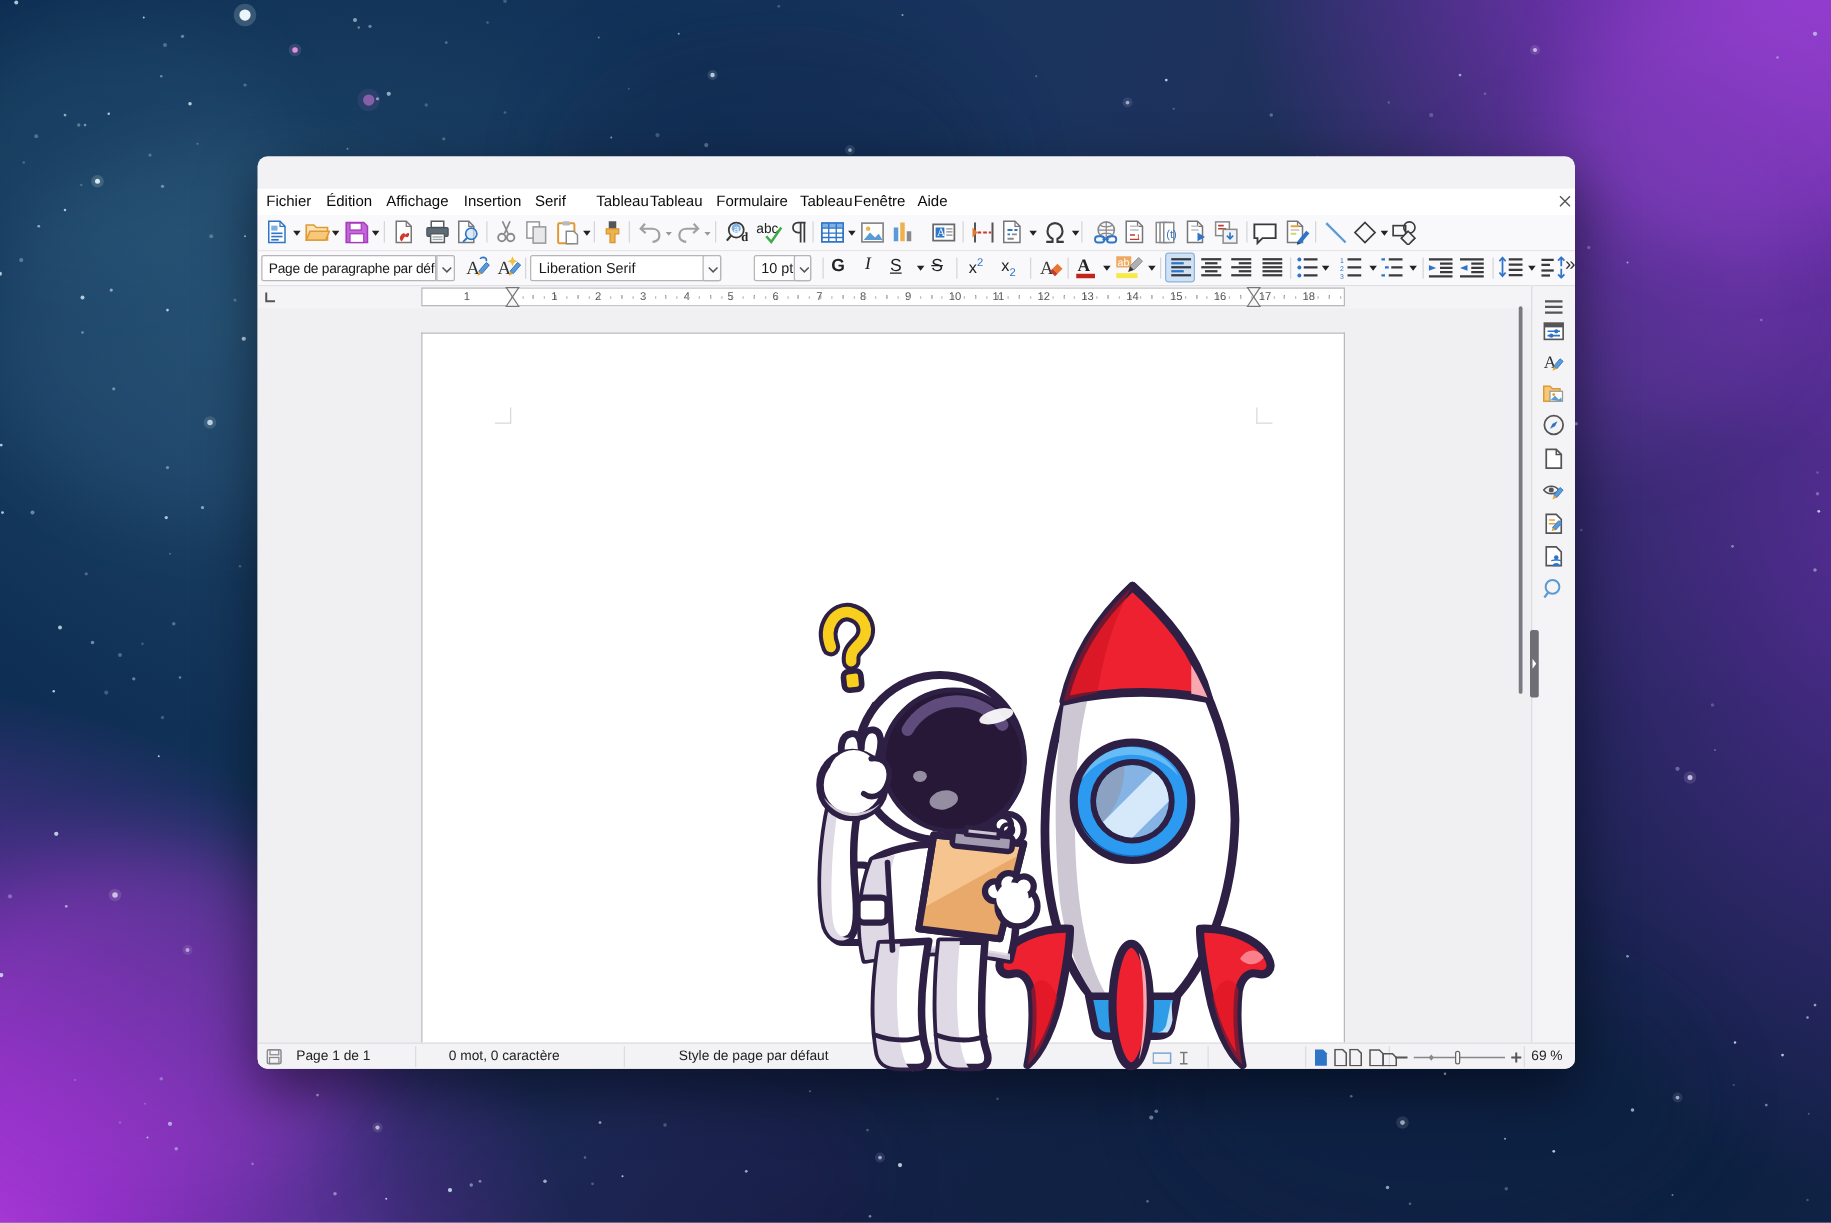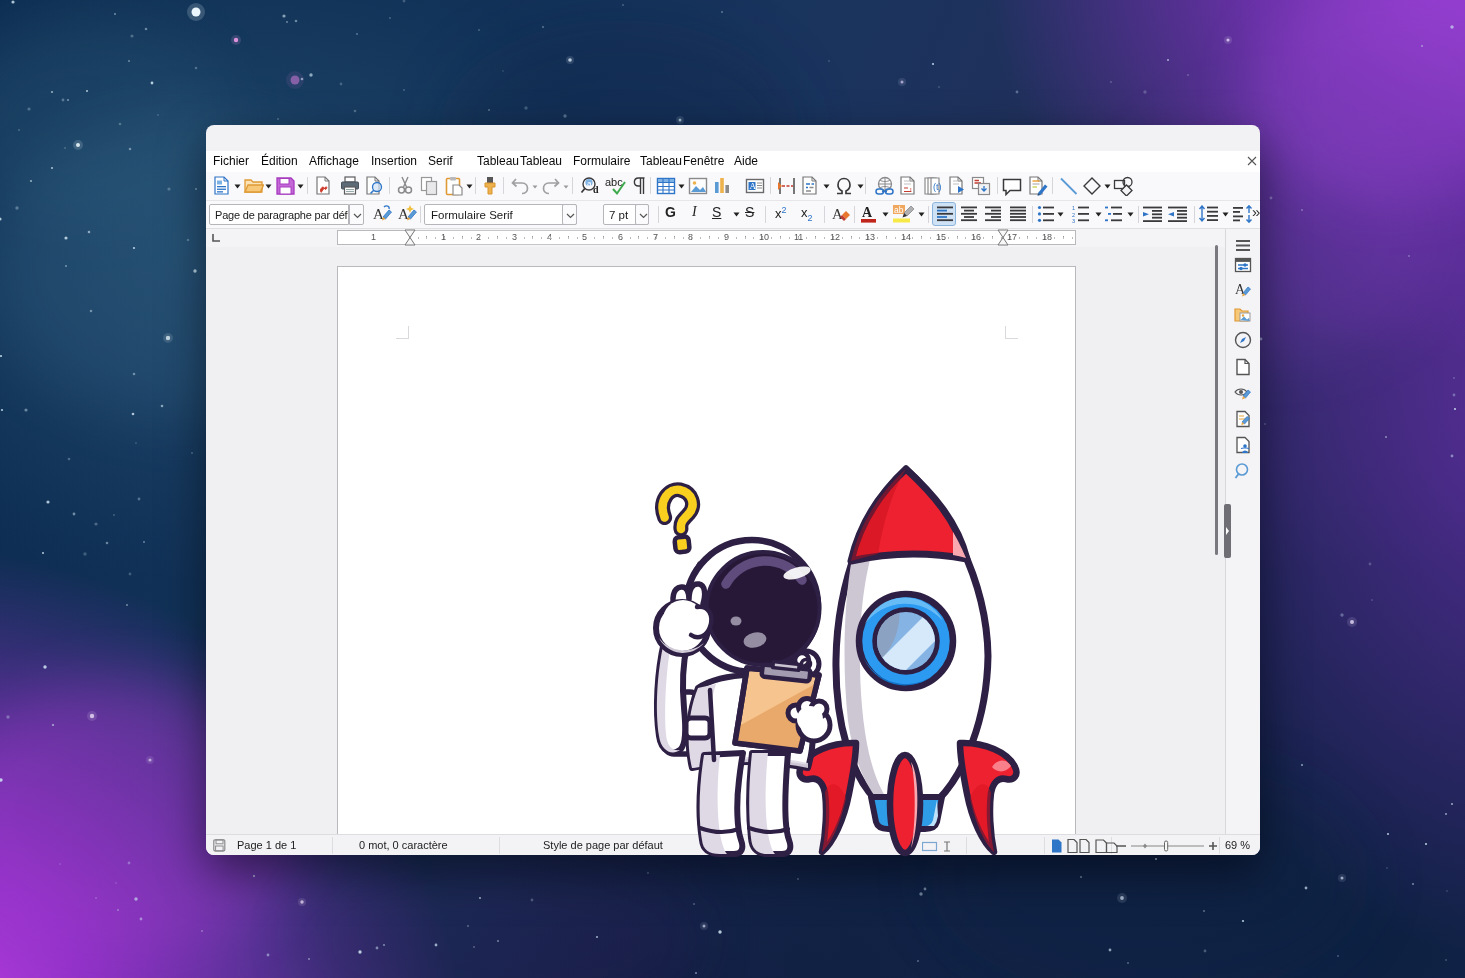--- a/index.html
+++ b/index.html
@@ -570,27 +570,27 @@
         <path d="M12 13 L11 16.5 L14.5 15 Z" fill="#e8a33d"></path>
       </svg>
       <svg class="ic2" style="left:190px;top:3px" width="22" height="20" viewBox="0 0 22 20">
         <text x="2" y="15" font-family="Liberation Serif" font-size="15" fill="#333">A</text>
         <path d="M14 1 L15.2 3.8 L18 5 L15.2 6.2 L14 9 L12.8 6.2 L10 5 L12.8 3.8 Z" fill="#f0c040"></path>
         <path d="M12 13 L18 6 L20.5 8 L14.5 15 Z" fill="#5b9bd5" stroke="#2e75c8" stroke-width=".8"></path>
         <path d="M12 13 L11 16.5 L14.5 15 Z" fill="#e8a33d"></path>
       </svg>
       <div class="sep1" style="position:absolute;left:214px;top:5px"></div>
       <div class="combo" style="left:218px;top:2.5px;width:153px;height:21px;">
-        <span style="position:absolute;left:6px;top:4px;">Formulaire Serif</span>
+        <span style="position:absolute;left:6px;top:4px;">Liberation Serif</span>
       </div>
       <div class="chev" style="left:355.5px;top:2.5px;width:15.5px;height:21px;"><svg width="15" height="21">
           <path d="M4 9 L7.5 12.5 L11 9" fill="none" stroke="#555" stroke-width="1.2"></path>
         </svg></div>
       <div class="combo" style="left:397px;top:2.5px;width:46px;height:21px;">
-        <span style="position:absolute;left:5px;top:4px;">7 pt</span>
+        <span style="position:absolute;left:5px;top:4px;">10 pt</span>
       </div>
       <div class="chev" style="left:429px;top:2.5px;width:14px;height:21px;"><svg width="15" height="21">
           <path d="M4 9 L7.5 12.5 L11 9" fill="none" stroke="#555" stroke-width="1.2"></path>
         </svg></div>
       <div class="sep1" style="position:absolute;left:452px;top:5px"></div>
       <span style="position:absolute;left:459px;top:3px;font-size:14px;font-weight:bold;color:#222">G</span>
       <span style="position:absolute;left:486px;top:3px;font-size:14px;font-style:italic;font-family:'Liberation Serif',serif;color:#222">I</span>
       <span style="position:absolute;left:506px;top:3px;font-size:14px;text-decoration:underline;color:#222">S</span>
       <svg class="ic2" style="left:527px;top:11px" width="7" height="5">
         <path d="M0.5 0.5 L6.5 0.5 L3.5 4.5 Z" fill="#222"></path>

